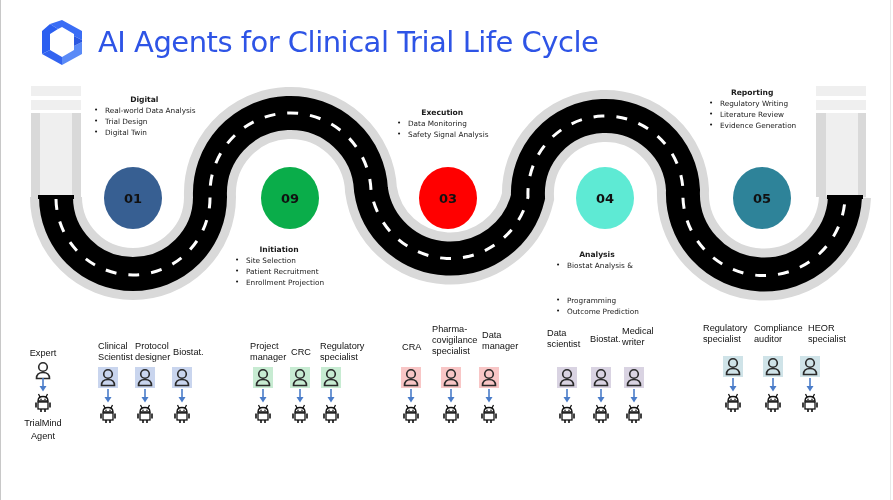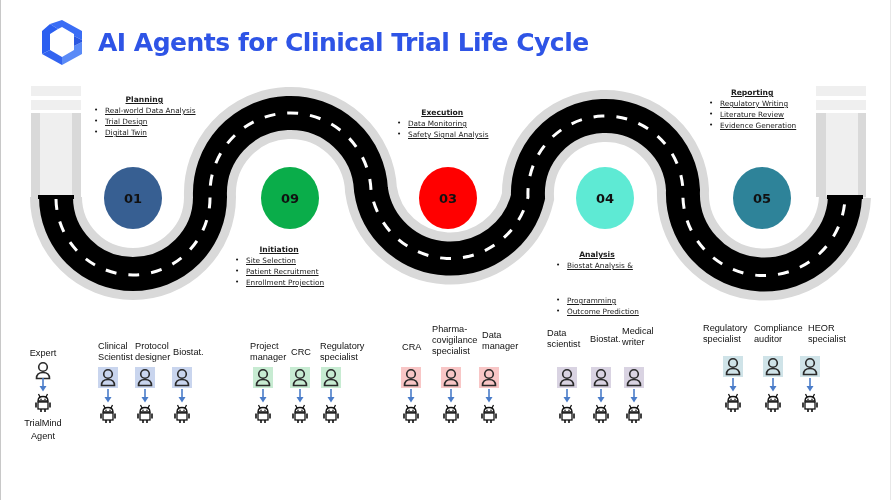--- a/index.html
+++ b/index.html
@@ -5,30 +5,30 @@
   html, body { margin: 0; padding: 0; }
   body {
     width: 893px; height: 500px; position: relative; overflow: hidden;
     background: #ffffff; font-family: "Liberation Sans", sans-serif;
   }
   .frame-left { position: absolute; left: 0; top: 0; width: 1px; height: 500px; background: #c8c8c8; }
   .frame-right { position: absolute; right: 2px; top: 0; width: 1px; height: 500px; background: #e8e8e8; }
   .title-wrap { position: absolute; left: 38px; top: 14px; height: 56px; display: flex; align-items: center; }
   .logo { width: 48px; height: 48px; }
   .title {
-    margin-left: 12px; font-size: 25px; color: #2e54e6; font-family: "DejaVu Sans", sans-serif;
-    letter-spacing: -0.5px; font-weight: 700;
+    margin-left: 12px; font-size: 29px; color: #2e54e6; font-family: "DejaVu Sans", sans-serif;
+    letter-spacing: -0.5px; font-weight: 400;
   }
   svg.road { position: absolute; left: 0; top: 0; }
   .stage-circle {
     position: absolute; width: 58px; height: 62px; border-radius: 50%;
     display: flex; align-items: center; justify-content: center;
     font-family: "DejaVu Sans", sans-serif; font-weight: bold; font-size: 13px; color: #111;
   }
-  .stage-text { position: absolute; font-family: "DejaVu Sans", sans-serif; font-size: 7.3px; color: #1a1a1a; text-decoration: underline; }
+  .stage-text { position: absolute; font-family: "DejaVu Sans", sans-serif; font-size: 7.3px; color: #1a1a1a; }
   .stage-text .st-title { font-weight: bold; text-align: center; font-size: 7.6px; margin-bottom: 1px; }
   .stage-text ul { margin: 0; padding: 0; list-style: none; }
   .stage-text li { position: relative; padding-left: 12px; line-height: 11px; white-space: nowrap; }
   .stage-text li::before { content: "\2022"; position: absolute; left: 1px; font-size: 7px; }
   .role-label { position: absolute; font-size: 9.2px; line-height: 11px; color: #111; white-space: nowrap; }
   .person-box { position: absolute; width: 20px; height: 21px; }
   .person-box svg, .agent svg, .arrow svg { display: block; }
   .arrow { position: absolute; width: 8px; height: 14px; }
   .agent { position: absolute; width: 18px; height: 20px; }
   .legend-label { position: absolute; font-size: 9.2px; color: #111; text-align: center; width: 60px; }
@@ -81,21 +81,21 @@
     <span>03</span>
   </div>
 <div class="stage-circle" style="left: 576px; top: 167px; background: #5eead4;">
     <span>04</span>
   </div>
 <div class="stage-circle" style="left: 733px; top: 167px; background: rgb(46, 131, 153); justify-content: center;">
     <span>05</span>
   </div>
 
 <div class="stage-text" style="left:93px; top:95px;">
-  <div class="st-title">Planning</div>
+  <div class="st-title">Digital</div>
   <ul>
     <li>Real-world Data Analysis</li>
     <li>Trial Design</li>
     <li>Digital Twin</li>
   </ul>
 </div>
 <div class="stage-text" style="left:234px; top:245px;">
   <div class="st-title">Initiation</div>
   <ul>
     <li>Site Selection</li>

